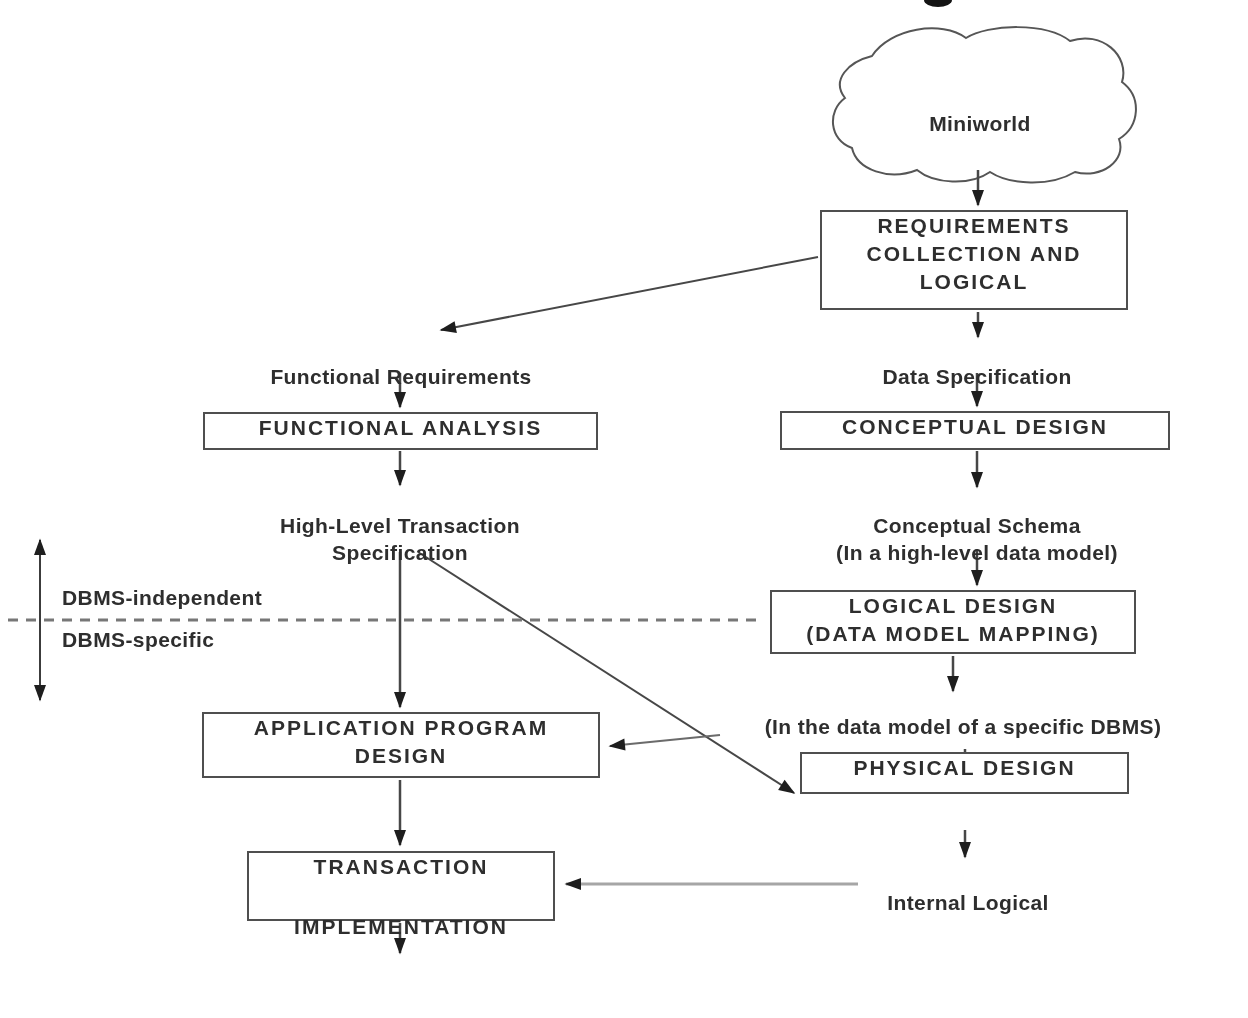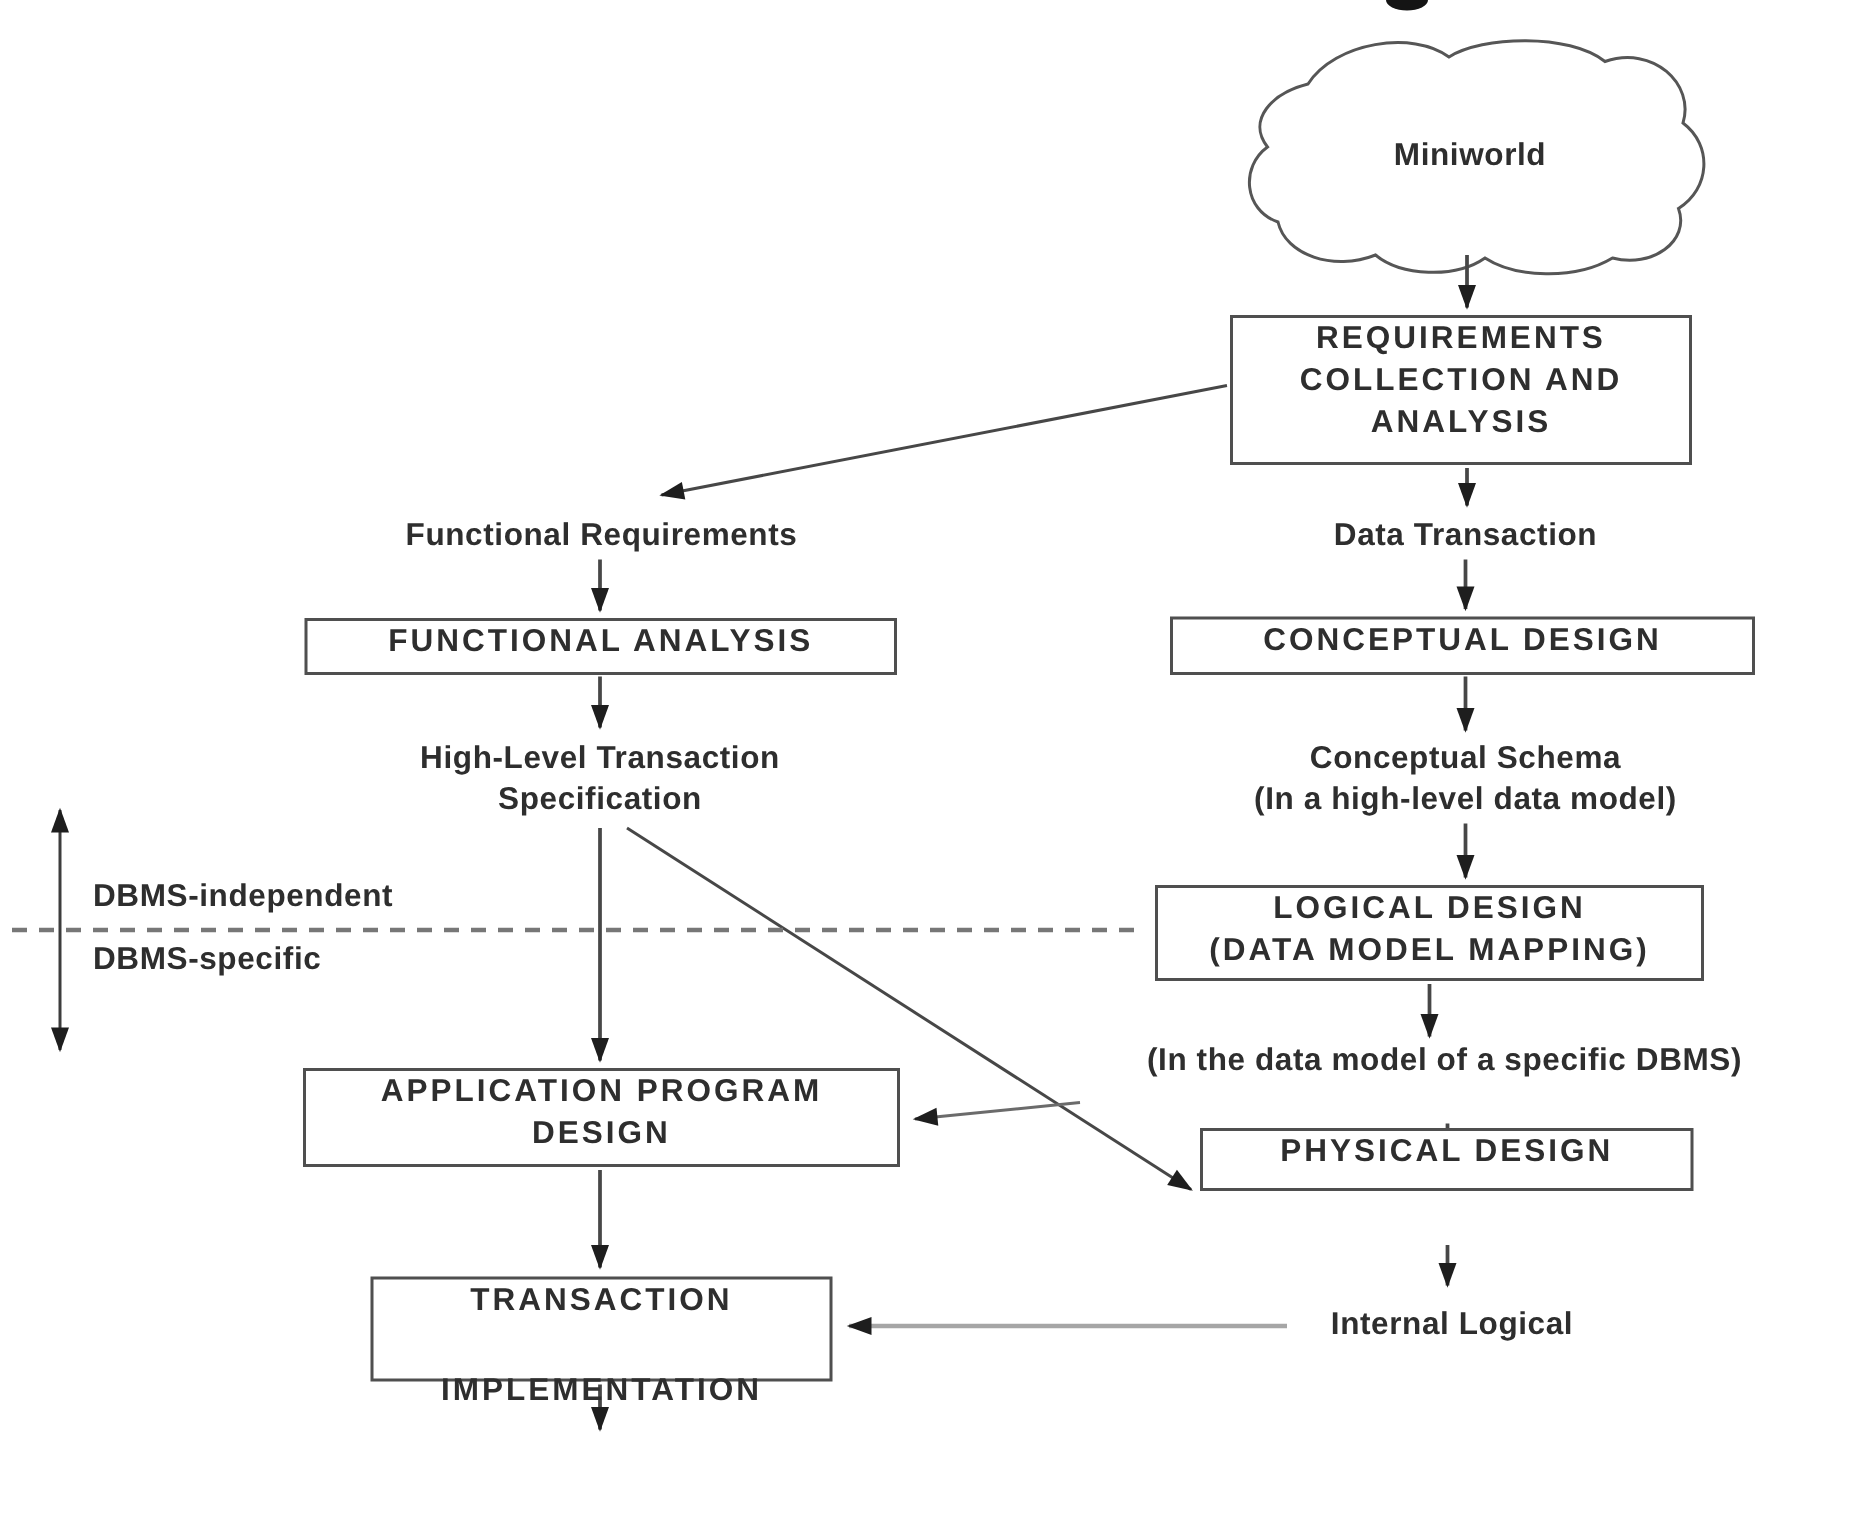--- a/index.html
+++ b/index.html
@@ -13,21 +13,21 @@
     display:flex;flex-direction:column;align-items:center;justify-content:flex-start;
     text-align:center;font-weight:bold;font-size:21px;letter-spacing:2px;
     line-height:28px;color:#2e2e2e;
   }
   .box span{display:block;white-space:nowrap;}
   .label{
     position:absolute;font-weight:bold;font-size:21px;line-height:27px;
     letter-spacing:0.4px;color:#2e2e2e;text-align:center;white-space:nowrap;
   }
   .label span{display:block;}
-  .center{transform:translateX(-50%);}
+  .center{transform:translateX(-50%);margin-top:20px;}
   .left-align{text-align:left;}
   .top-glyph-fragment{
     position:absolute;left:924px;top:-7px;width:28px;height:14px;
     background:#141414;border-radius:50%;
   }
 </style>
 </head>
 <body>
 
 <div class="stage">
@@ -75,21 +75,21 @@
     <line x1="40" y1="540" x2="40" y2="700" stroke="#3c3c3c" stroke-width="2" marker-start="url(#ah)" marker-end="url(#ah)"></line>
   </svg>
 
   <div class="label center" style="left:980px;top:90px;">
     <span>Miniworld</span>
   </div>
 
   <div class="box" style="left:820px;top:210px;width:304px;height:96px;">
     <span>REQUIREMENTS</span>
     <span>COLLECTION AND</span>
-    <span>ANALYSIS</span>
+    <span>LOGICAL</span>
   </div>
 
   <div class="box" style="left:203px;top:412px;width:391px;height:34px;">
     <span>FUNCTIONAL ANALYSIS</span>
   </div>
 
   <div class="box" style="left:780px;top:411px;width:386px;height:35px;">
     <span>CONCEPTUAL DESIGN</span>
   </div>
 
@@ -110,21 +110,21 @@
   <div class="box" style="left:247px;top:851px;width:304px;height:66px;gap:32px;">
     <span>TRANSACTION</span>
     <span>IMPLEMENTATION</span>
   </div>
 
   <div class="label center" style="left:401px;top:343px;">
     <span>Functional Requirements</span>
   </div>
 
   <div class="label center" style="left:977px;top:343px;">
-    <span>Data Transaction</span>
+    <span>Data Specification</span>
   </div>
 
   <div class="label center" style="left:400px;top:492px;">
     <span>High-Level Transaction</span>
     <span>Specification</span>
   </div>
 
   <div class="label center" style="left:977px;top:492px;">
     <span>Conceptual Schema</span>
     <span>(In a high-level data model)</span>

